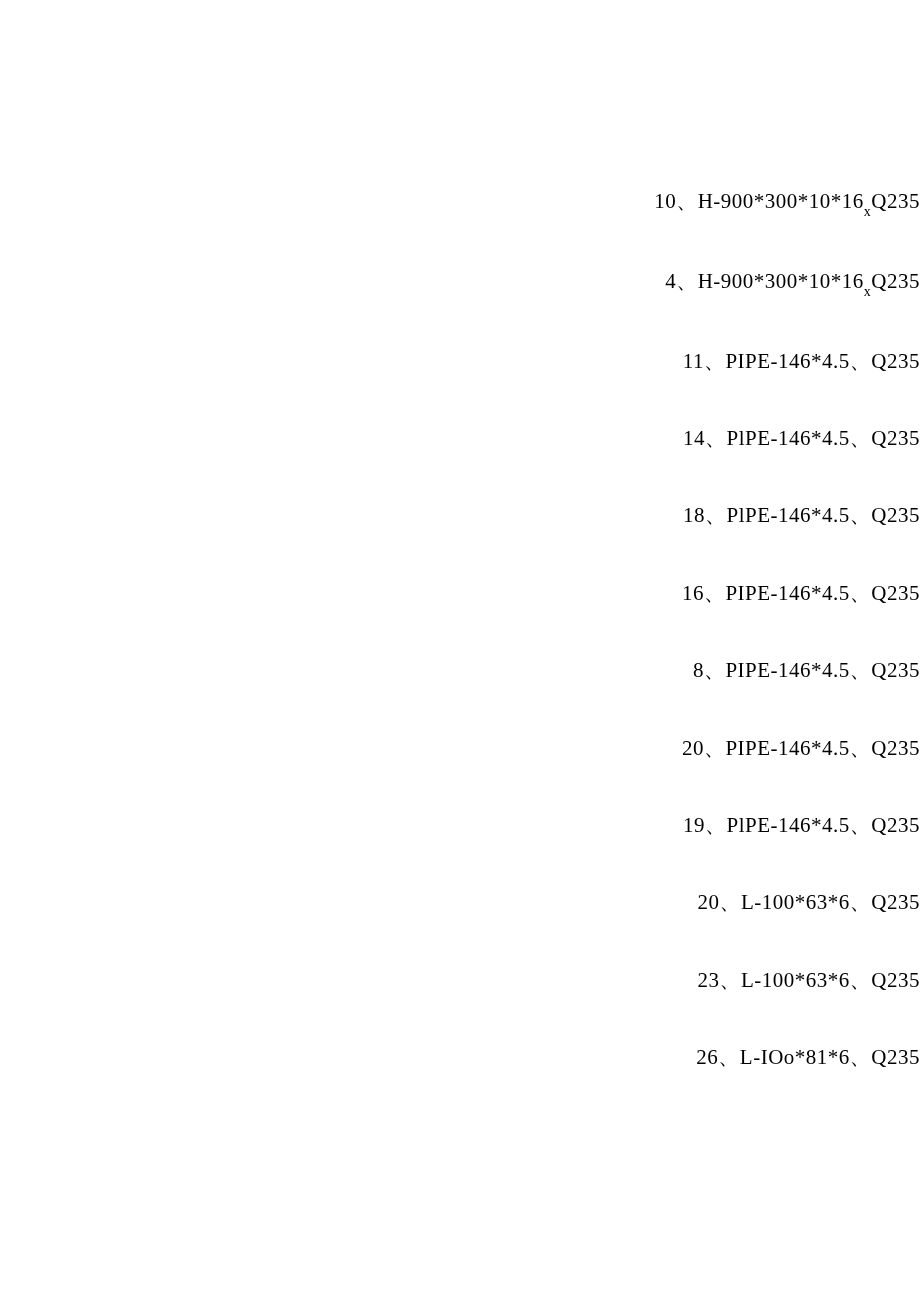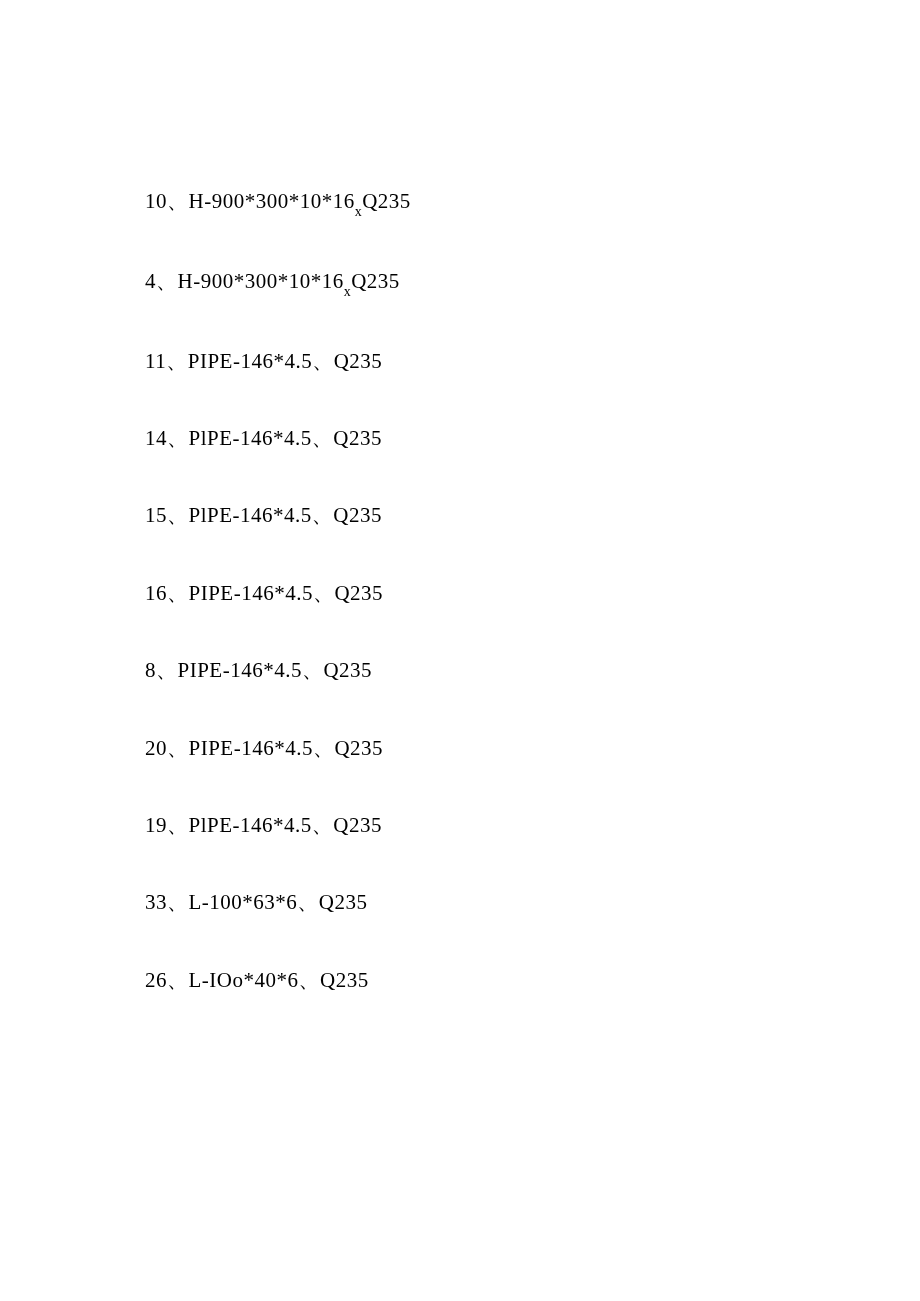--- a/index.html
+++ b/index.html
@@ -1,18 +1,19 @@
 <!DOCTYPE html>
 <html><head>
   <meta charset="utf-8">
   <style>
     * {
       margin: 0;
       padding: 0;
       box-sizing: border-box;
+      text-align: right;
     }
     body {
       width: 920px;
       height: 1301px;
       background: #ffffff;
       font-family: "Times New Roman", "SimSun", serif;
       color: #000000;
       padding-top: 187px;
       padding-left: 145px;
     }
@@ -30,20 +31,21 @@
     }
   </style>
 </head>
 <body>
 
 <div id="content">
     <div class="line"><span>10</span><span>、</span><span>H-900*300*10*16</span><span class="sub">x</span><span>Q235</span></div>
     <div class="line"><span>4</span><span>、</span><span>H-900*300*10*16</span><span class="sub">x</span><span>Q235</span></div>
     <div class="line"><span>11</span><span>、</span><span>PIPE-146*4.5、Q235</span></div>
     <div class="line"><span>14</span><span>、</span><span>PlPE-146*4.5、Q235</span></div>
-    <div class="line"><span>15</span><span>、</span><span>PlPE-146*4.5、Q235</span></div>
+    <div class="line"><span>18</span><span>、</span><span>PlPE-146*4.5、Q235</span></div>
     <div class="line"><span>16</span><span>、</span><span>PIPE-146*4.5、Q235</span></div>
     <div class="line"><span>8</span><span>、</span><span>PIPE-146*4.5、Q235</span></div>
     <div class="line"><span>20</span><span>、</span><span>PIPE-146*4.5、Q235</span></div>
     <div class="line"><span>19</span><span>、</span><span>PlPE-146*4.5、Q235</span></div>
-    <div class="line"><span>33</span><span>、</span><span>L-100*63*6、Q235</span></div>
-    <div class="line"><span>26</span><span>、</span><span>L-IOo*40*6、Q235</span></div>
+    <div class="line"><span>20</span><span>、</span><span>L-100*63*6、Q235</span></div>
+    <div class="line"><span>23</span><span>、</span><span>L-100*63*6、Q235</span></div>
+    <div class="line"><span>26</span><span>、</span><span>L-IOo*81*6、Q235</span></div>
   </div>
 
 </body></html>

